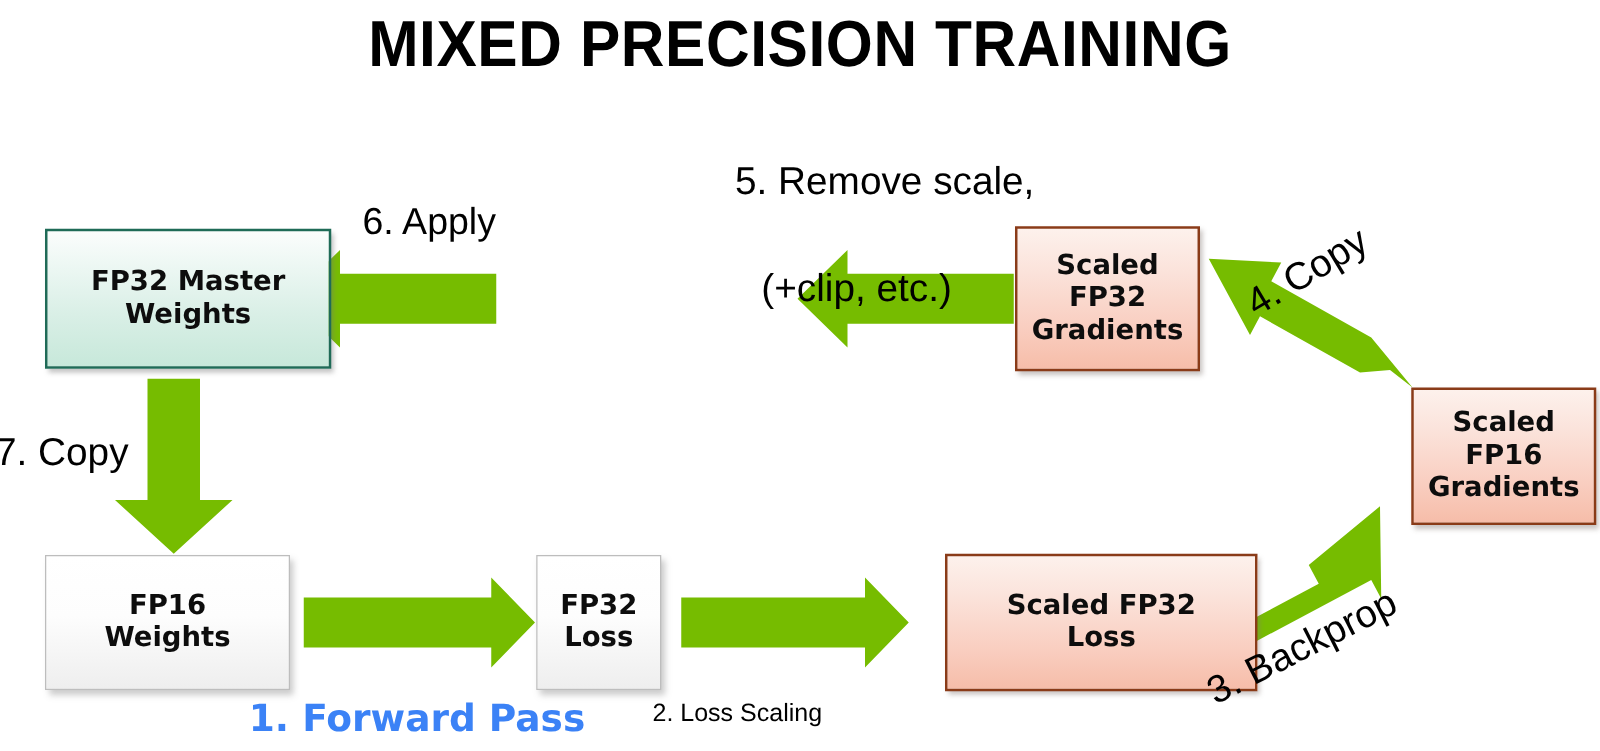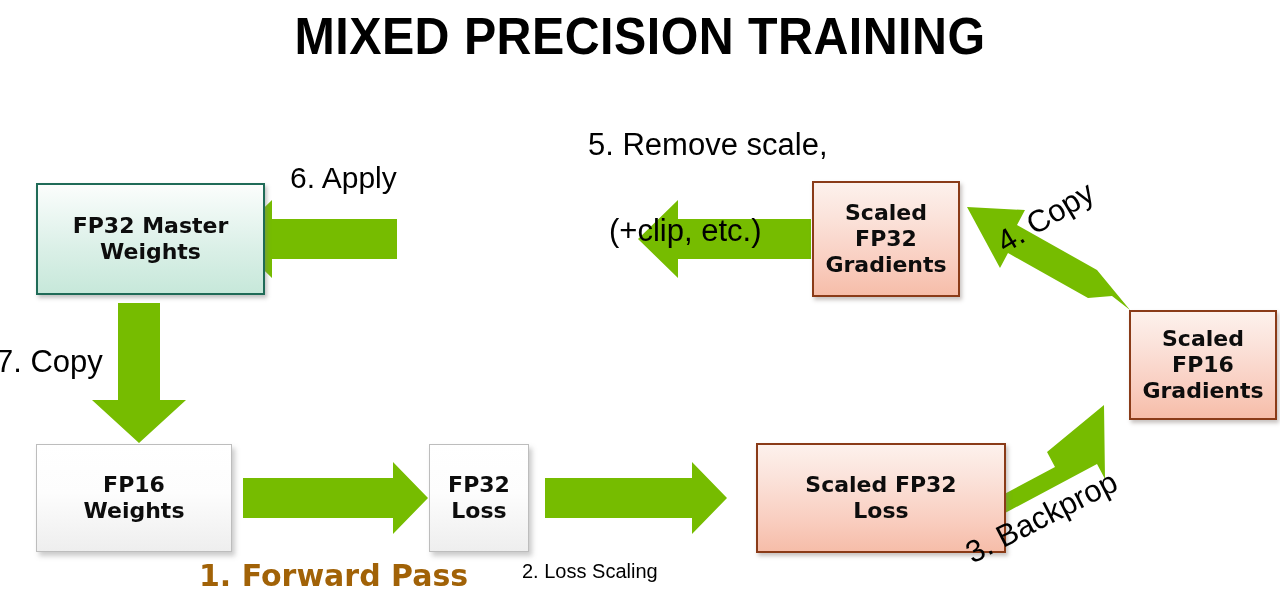--- a/index.html
+++ b/index.html
@@ -71,21 +71,21 @@
     font-family: "DejaVu Sans", sans-serif;
     color: #000000;
     white-space: nowrap;
     line-height: 1.12;
   }
   .lbl-thin {
     font-family: "Liberation Sans", sans-serif;
     font-weight: normal;
   }
   .lbl-green {
-    color: #a16207;
+    color: #3b82f6;
     font-weight: bold;
   }
   .lbl-rot {
     transform-origin: 0 50%;
   }
 
   
   #arrows {
     position: absolute;
     left: 0;

